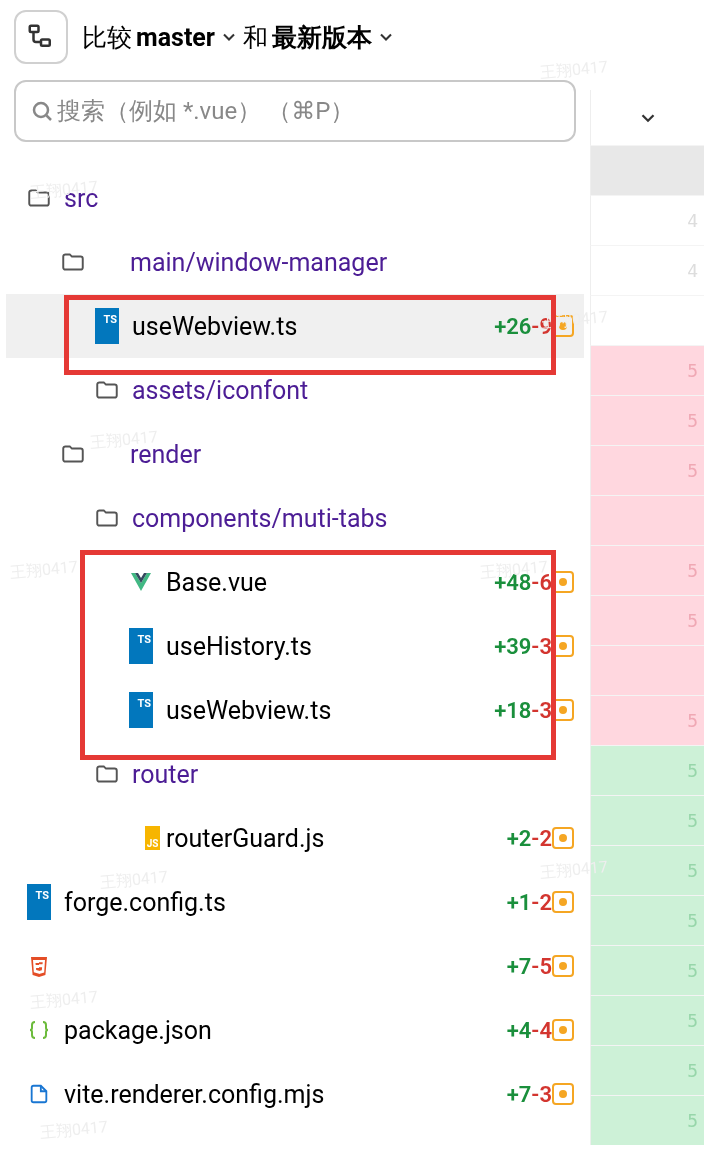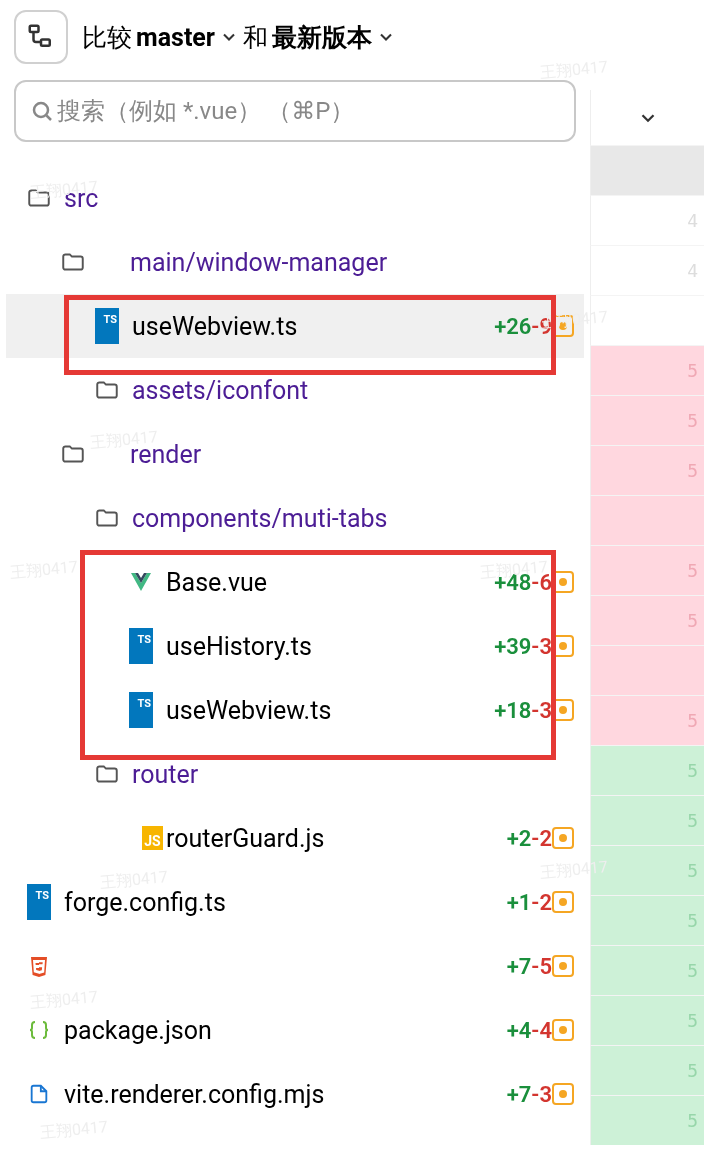--- a/index.html
+++ b/index.html
@@ -48,21 +48,21 @@
     .modified-dot {
       width: 22px; height: 22px; border: 2.5px solid #f5a623; border-radius: 4px;
       display: inline-flex; align-items: center; justify-content: center;
     }
     .modified-dot::after { content: ""; width: 8px; height: 8px; background: #f5a623; border-radius: 50%; }
 
     .highlight-box { position: absolute; border: 5px solid #e53935; pointer-events: none; z-index: 5; }
 
     
     .ts-icon { width: 24px; height: 24px; background: #0277bd; color: #fff; font-size: 11px; font-weight: 700; display: flex; align-items: flex-end; justify-content: flex-end; padding: 18px 2px; }
-    .js-icon { width: 24px; height: 24px; background: #f7b500; color: #fff; font-size: 14px; font-weight: 700; display: flex; align-items: flex-end; justify-content: flex-end; padding: 1px 2px; margin-left: 23px; }
+    .js-icon { width: 24px; height: 24px; background: #f7b500; color: #fff; font-size: 10px; font-weight: 700; display: flex; align-items: flex-end; justify-content: flex-end; padding: 1px 2px; margin-left: 23px; }
 
     
     .right-header { height: 55px; display: flex; align-items: center; justify-content: center; border-left: 1px solid #eee; }
     .right-strip { height: 50px; border-left: 1px solid #eee; border-top: 1px solid #f4f4f4; display: flex; align-items: center; justify-content: flex-end; padding-right: 6px; color: #ddd; font-family: monospace; font-size: 18px; }
     .right-strip.red { background: #ffd7df; color: #f0a8b4; }
     .right-strip.green { background: #cdf1d7; color: #97d6aa; }
     .right-strip.selected { background: #e8e8e8; }
 
     .watermark { position: absolute; color: #eee; font-size: 16px; user-select: none; pointer-events: none; z-index: 0; transform: rotate(-5deg); }
   </style>

